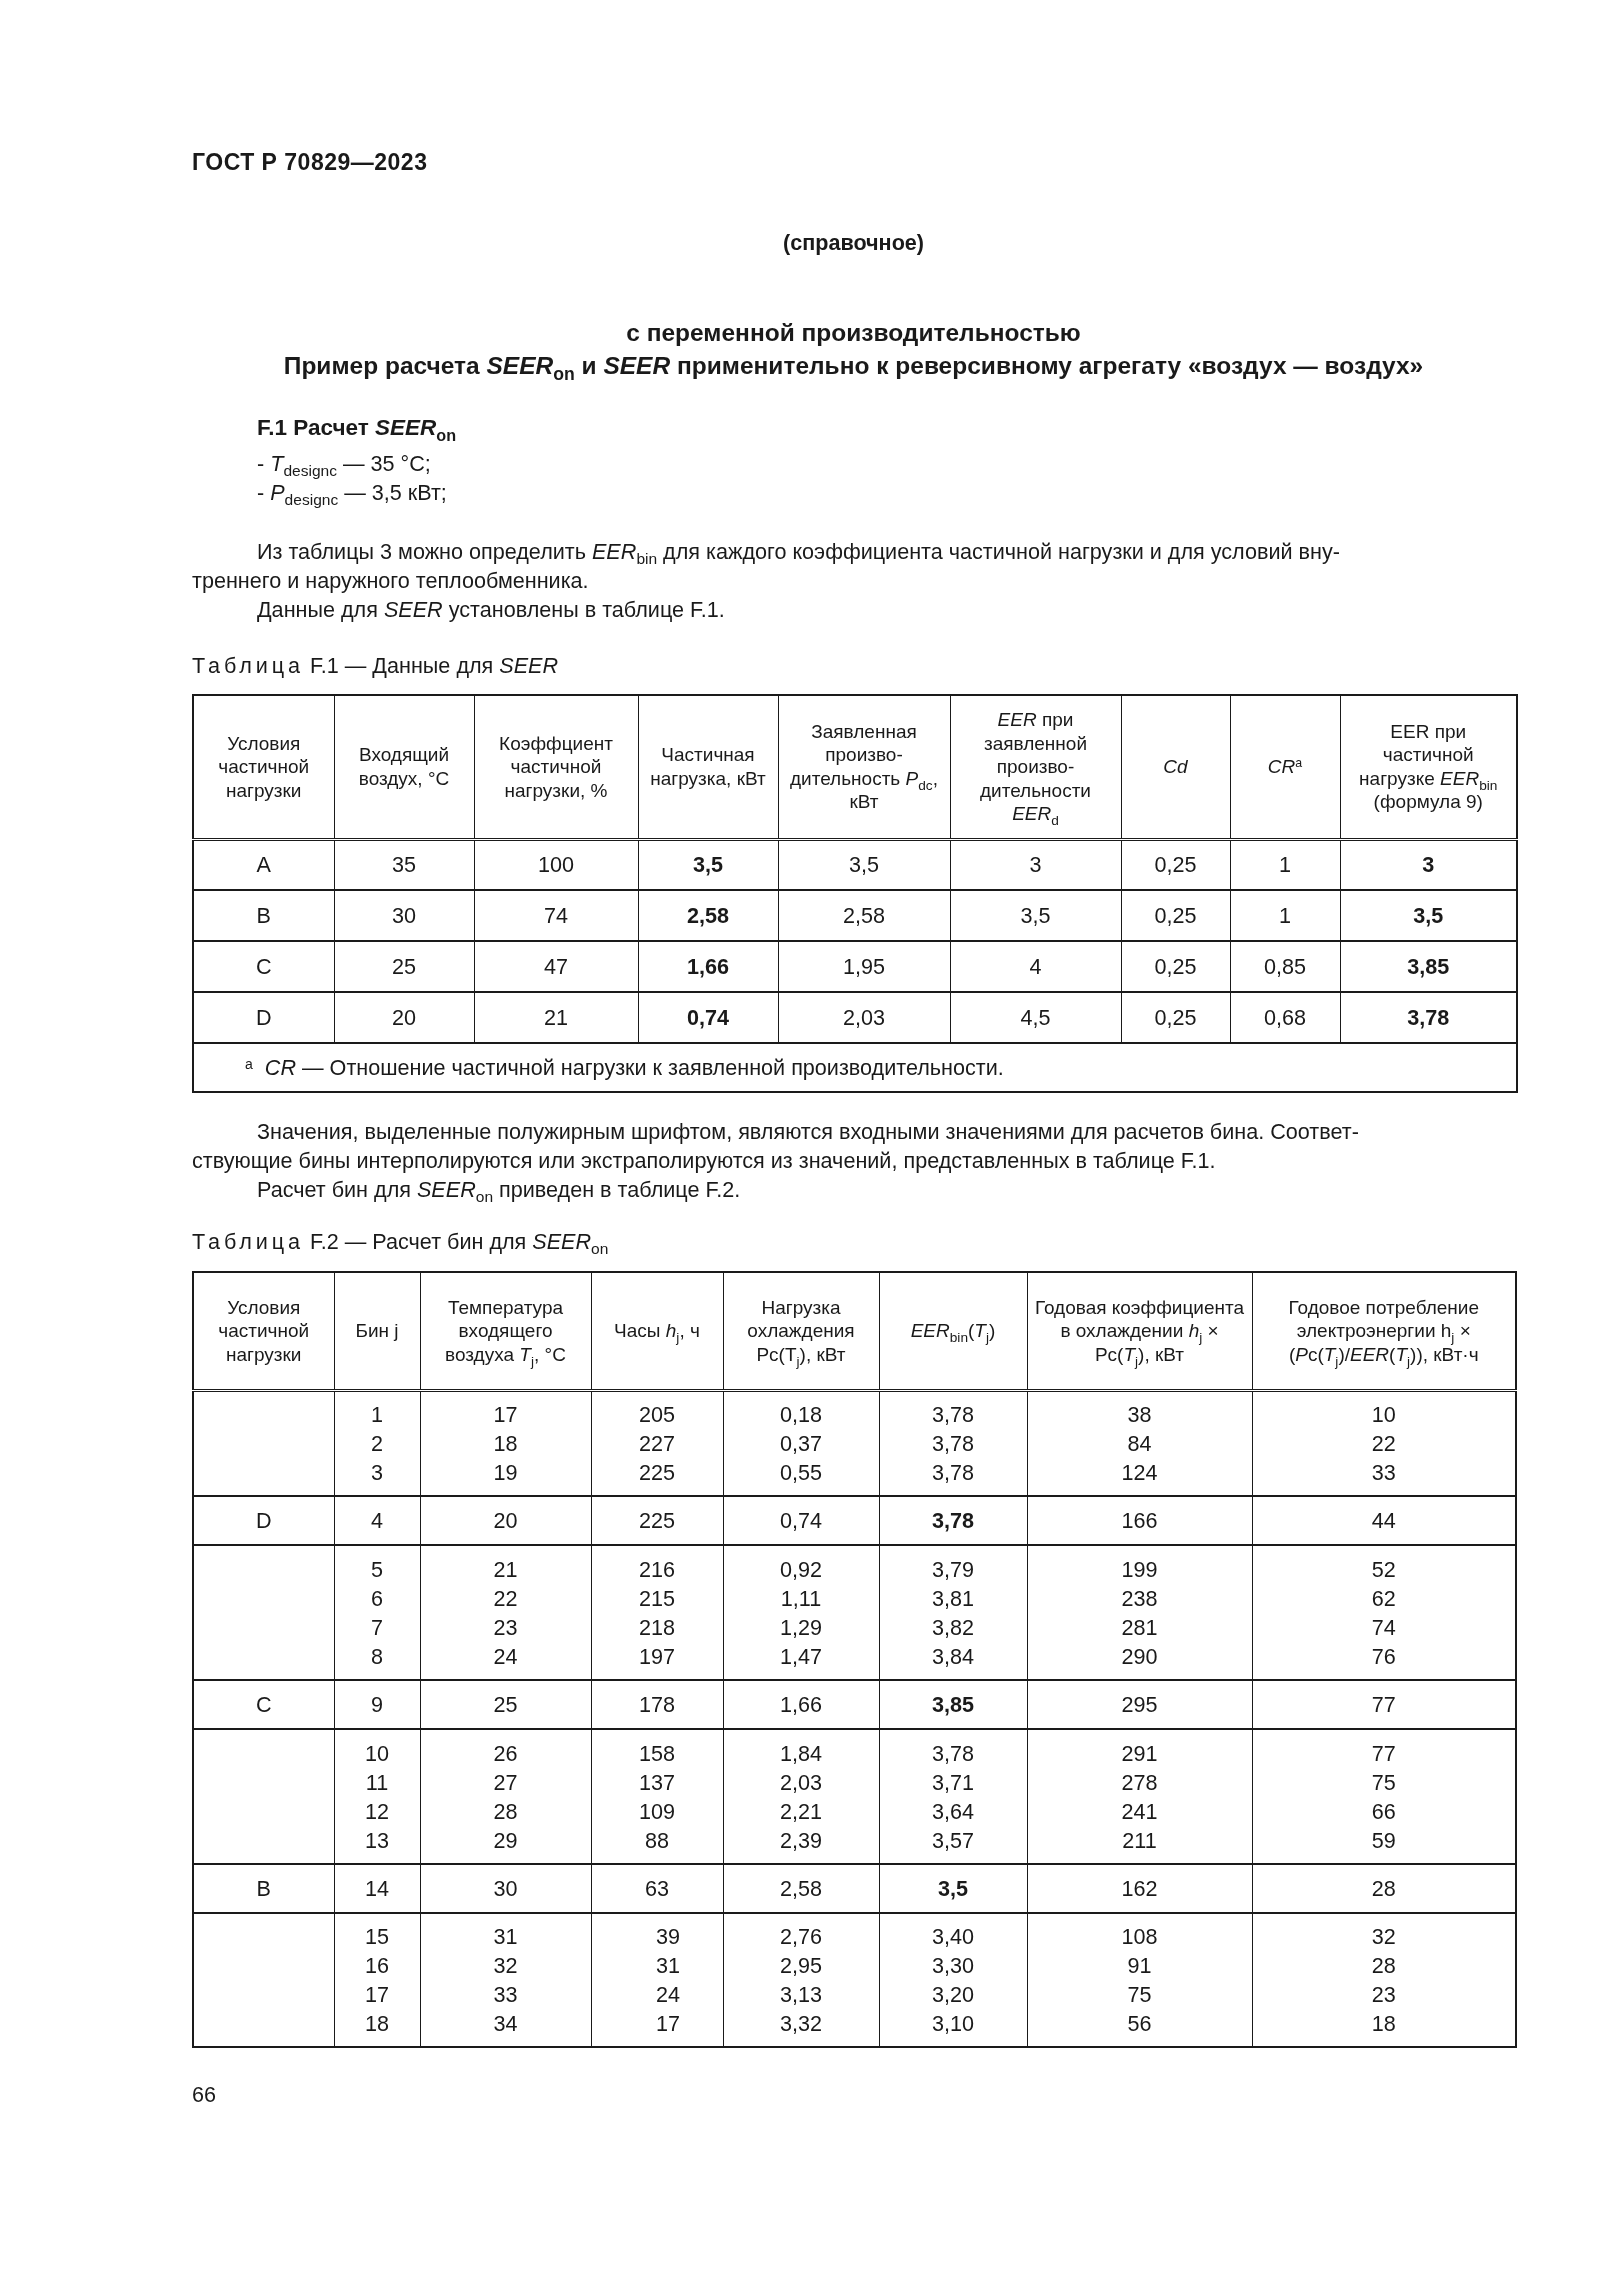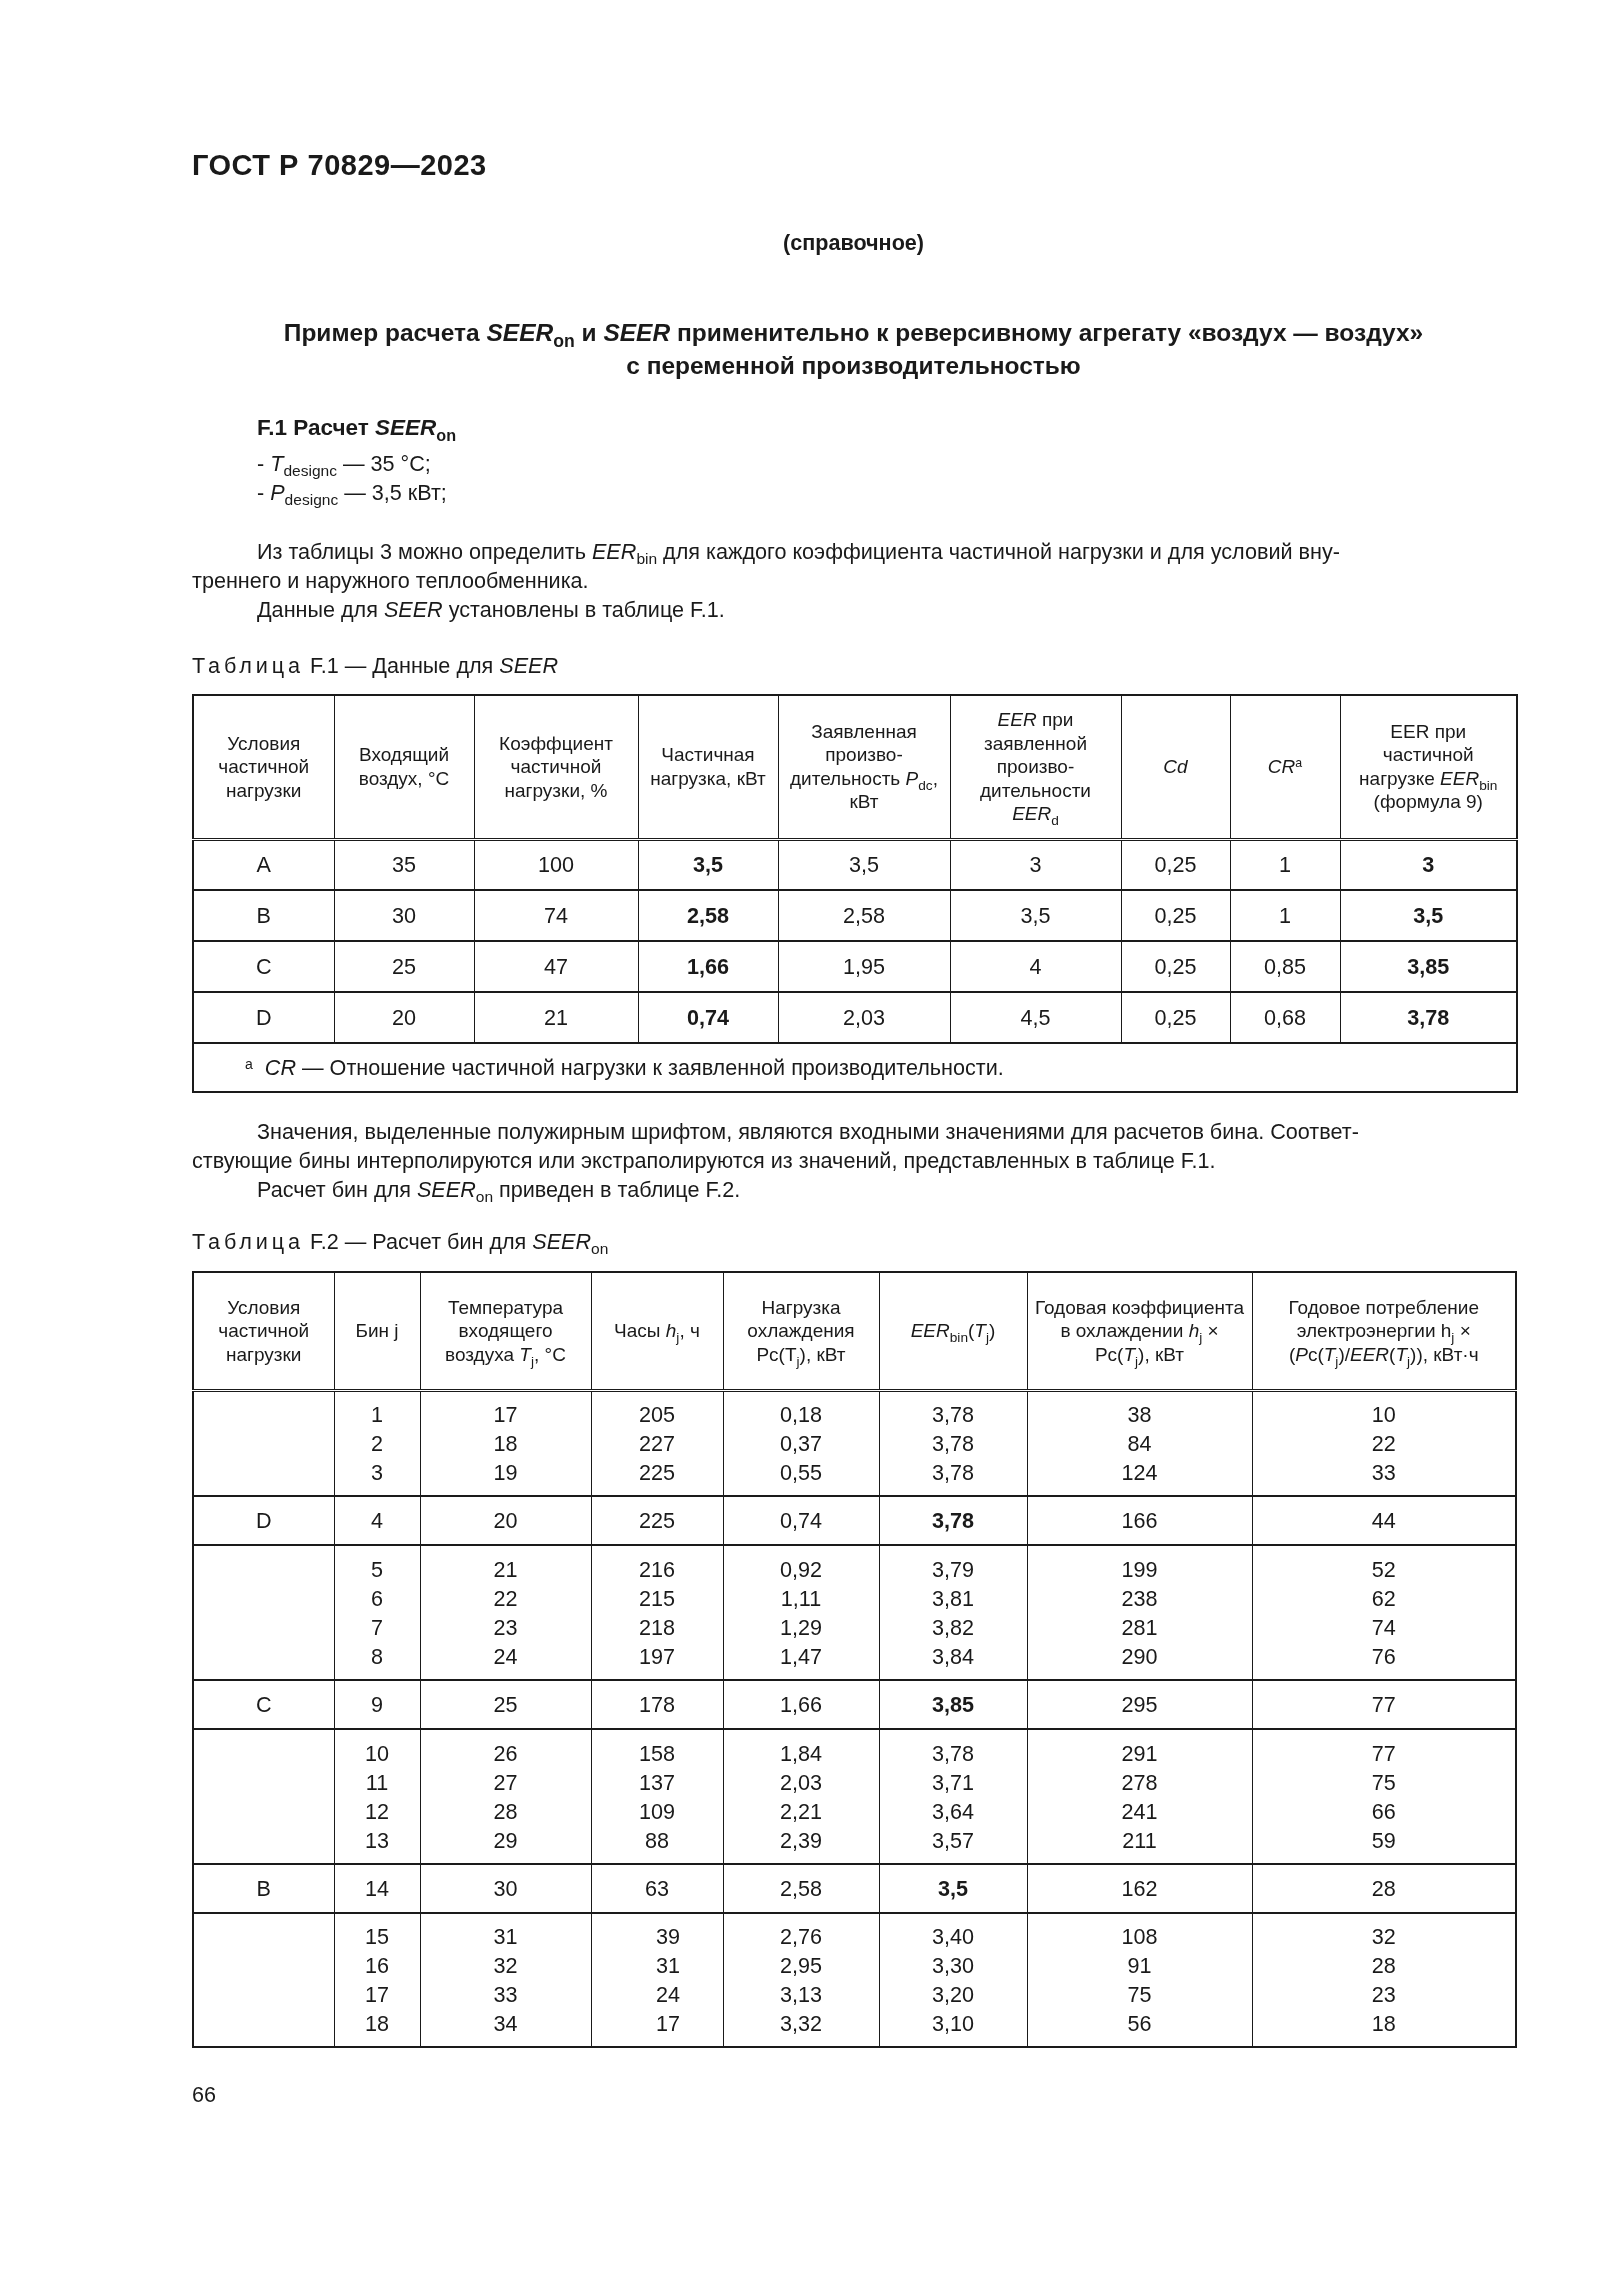--- a/index.html
+++ b/index.html
@@ -1,21 +1,21 @@
 <!DOCTYPE html>
 <html><head>
 <meta charset="utf-8">
 <style>
   html, body { margin: 0; padding: 0; background: #ffffff; }
   body {
     width: 1621px; height: 2293px; position: relative; overflow: hidden;
     font-family: "Liberation Sans", sans-serif; color: #1a1a1a;
   }
   .abs { position: absolute; }
-  .doc-code { left: 192px; top: 149px; font-size: 29px; font-weight: bold; letter-spacing: 0.5px; }
+  .doc-code { left: 192px; top: 149px; font-size: 23px; font-weight: bold; letter-spacing: 0.5px; }
   .center { left: 192px; width: 1323px; text-align: center; }
   .appx-title { top: 227px; font-size: 21.6px; font-weight: bold; line-height: 31px; }
   .main-title { top: 316px; font-size: 24.5px; font-weight: bold; line-height: 33px; }
   .section-h { left: 257px; top: 415px; font-size: 22.5px; font-weight: bold; }
   .para { font-size: 21.6px; line-height: 29px; }
   .indent { left: 257px; }
   .full { left: 192px; width: 1323px; }
   sub { font-size: 0.72em; vertical-align: -0.35em; line-height: 0; }
   sup { font-size: 0.65em; vertical-align: 0.45em; line-height: 0; }
   i { font-style: italic; }
@@ -36,22 +36,22 @@
 </head>
 <body>
 
 <div class="abs doc-code">ГОСТ Р 70829—2023</div>
 
 <div class="abs center appx-title">
   <div>(справочное)</div>
 </div>
 
 <div class="abs center main-title">
+  <div>с переменной производительностью</div>
   <div><span>Пример расчета </span><i>SEER</i><sub>on</sub><span> и </span><i>SEER</i><span> применительно к реверсивному агрегату «воздух — воздух»</span></div>
-  <div>с переменной производительностью</div>
 </div>
 
 <div class="abs section-h"><span>F.1  Расчет </span><i>SEER</i><sub>on</sub></div>
 
 <div class="abs para indent" style="top:449px;">
   <div><span>- </span><i>T</i><sub>designc</sub><span> — 35 °C;</span></div>
   <div><span>- </span><i>P</i><sub>designc</sub><span> — 3,5 кВт;</span></div>
 </div>
 
 <div class="abs para full" style="top:537px;">

